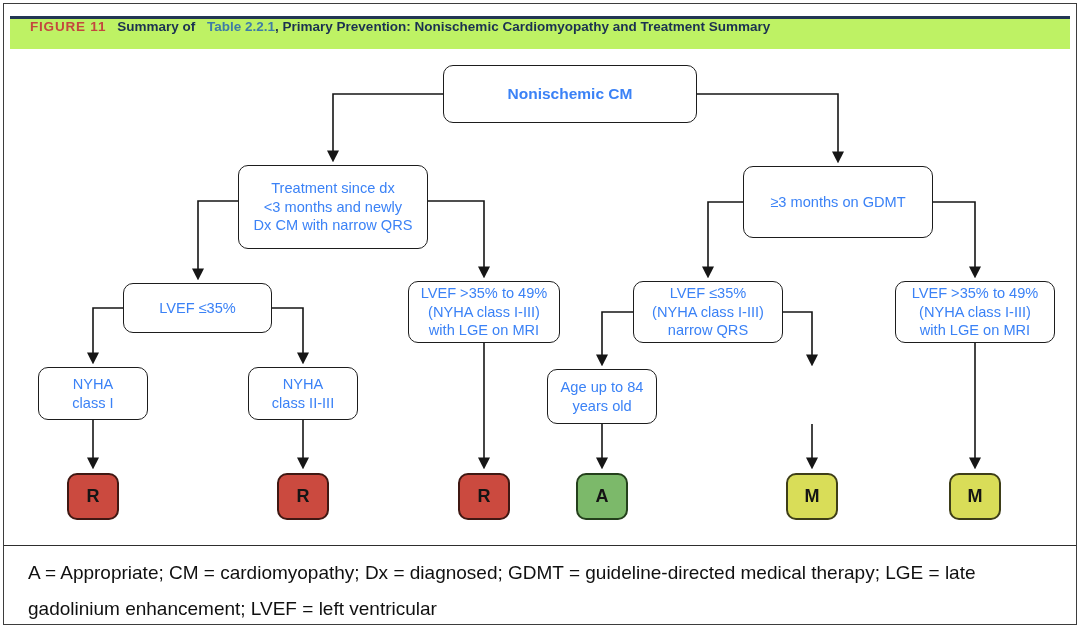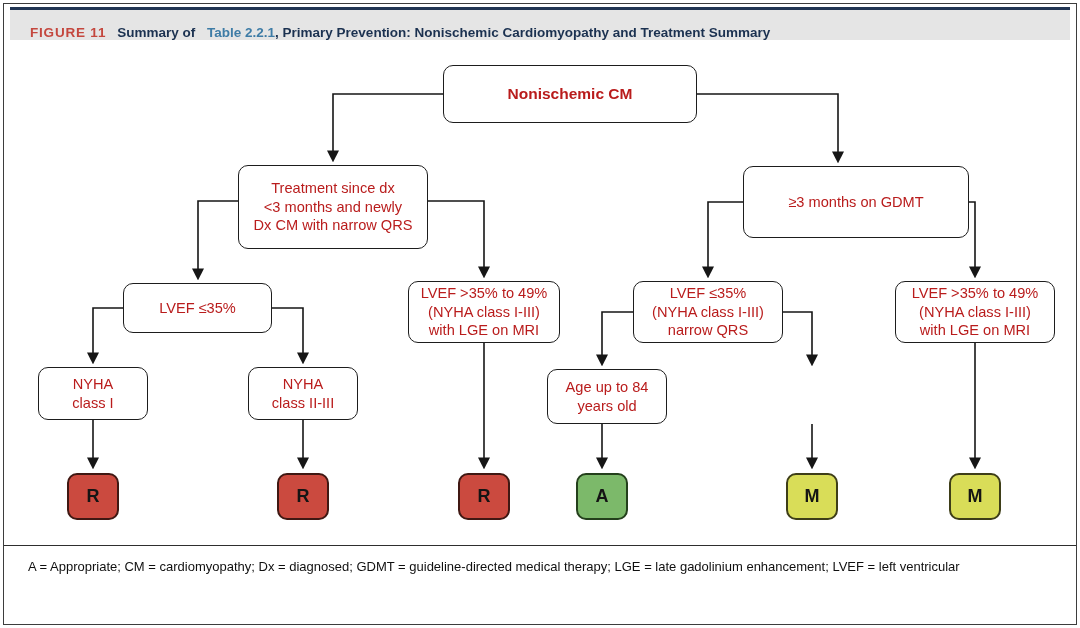--- a/index.html
+++ b/index.html
@@ -6,55 +6,55 @@
   .canvas {
     position:relative; width:1080px; height:628px; background:#ffffff;
     font-family:"Liberation Sans", sans-serif; overflow:hidden;
   }
   .frame {
     position:absolute; inset:3px; border:1.5px solid #3d3d3d;
     pointer-events:none; z-index:5;
   }
   
   .header-bar {
-    position:absolute; left:10px; right:10px; top:7px; height:30px;
-    background:#e5e5e5; border-top:3px solid #223654;
-    display:flex; align-items:flex-end; padding-left:20px; z-index:2;
+    position:absolute; left:10px; right:10px; top:16px; height:30px;
+    background:#bef264; border-top:3px solid #223654;
+    display:flex; align-items:flex-start; padding-left:20px; z-index:2;
   }
   .fig-label {
     color:#c4473e; font-weight:bold; font-size:13.5px; letter-spacing:0.8px;
     margin-right:11px; white-space:pre;
   }
   .fig-title { color:#1b3150; font-weight:bold; font-size:13.5px; white-space:pre; }
   .fig-title .tableref { color:#3e7ca6;margin-left:8px; }
   
   svg.flows { position:absolute; left:0; top:0; z-index:1; }
   
   .node {
     position:absolute; background:#ffffff; border:1.6px solid #1d1d1d;
     border-radius:10px; display:flex; align-items:center; justify-content:center;
     text-align:center; white-space:pre-line; font-size:14.6px; line-height:1.28;
-    color:#b91c1c; z-index:2; box-sizing:border-box;
+    color:#3b82f6; z-index:2; box-sizing:border-box;
   }
   .node.bold { font-weight:bold; font-size:15.5px; }
   
   .result {
     position:absolute; width:52px; height:47px; border-radius:10px;
     display:flex; align-items:center; justify-content:center;
     font-weight:bold; font-size:18px; color:#141414; z-index:2;
     box-sizing:border-box; border:2px solid #232323;
   }
   .result.red    { background:#cb4a3f; border-color:#401813; }
   .result.green  { background:#7cb96a; border-color:#24401c; }
   .result.yellow { background:#d9dd58; border-color:#3e3e18; }
   
   .divider { position:absolute; left:3px; right:3px; top:545px; border-top:1.5px solid #2e2e2e; z-index:2; }
   .footnote {
     position:absolute; left:28px; right:18px; top:555px;
-    font-size:13px; line-height:1.88; color:#101010; z-index:2;
+    font-size:19px; line-height:1.88; color:#101010; z-index:2;
   }
 </style>
 </head>
 <body>
 
 <div class="canvas">
   <div class="frame"></div>
 
   <div class="header-bar">
     <span class="fig-label">FIGURE 11</span>
@@ -86,21 +86,21 @@
       <path d="M975 343 V467" marker-end="url(#arrow)"></path>
     </g>
   </svg>
 
   <div class="node bold" style="left:443px; top:65px; width:254px; height:58px;">Nonischemic CM</div>
 
   <div class="node" style="left:238px; top:165px; width:190px; height:84px;">Treatment since dx
 &lt;3 months and newly
 Dx CM with narrow QRS</div>
 
-  <div class="node" style="left:743px; top:166px; width:226px; height:72px;">≥3 months on GDMT</div>
+  <div class="node" style="left:743px; top:166px; width:190px; height:72px;">≥3 months on GDMT</div>
 
   <div class="node" style="left:123px; top:283px; width:149px; height:50px;">LVEF ≤35%</div>
 
   <div class="node" style="left:408px; top:281px; width:152px; height:62px;">LVEF &gt;35% to 49%
 (NYHA class I-III)
 with LGE on MRI</div>
 
   <div class="node" style="left:633px; top:281px; width:150px; height:62px;">LVEF ≤35%
 (NYHA class I-III)
 narrow QRS</div>
@@ -108,21 +108,21 @@
   <div class="node" style="left:895px; top:281px; width:160px; height:62px;">LVEF &gt;35% to 49%
 (NYHA class I-III)
 with LGE on MRI</div>
 
   <div class="node" style="left:38px; top:367px; width:110px; height:53px;">NYHA
 class I</div>
 
   <div class="node" style="left:248px; top:367px; width:110px; height:53px;">NYHA
 class II-III</div>
 
-  <div class="node" style="left:547px; top:369px; width:120px; height:55px;">Age up to 84
+  <div class="node" style="left:547px; top:369px; width:110px; height:55px;">Age up to 84
 years old</div>
 
 
   <div class="result red" style="left:67px; top:473px;">R</div>
   <div class="result red" style="left:277px; top:473px;">R</div>
   <div class="result red" style="left:458px; top:473px;">R</div>
   <div class="result green" style="left:576px; top:473px;">A</div>
   <div class="result yellow" style="left:786px; top:473px;">M</div>
   <div class="result yellow" style="left:949px; top:473px;">M</div>
 

